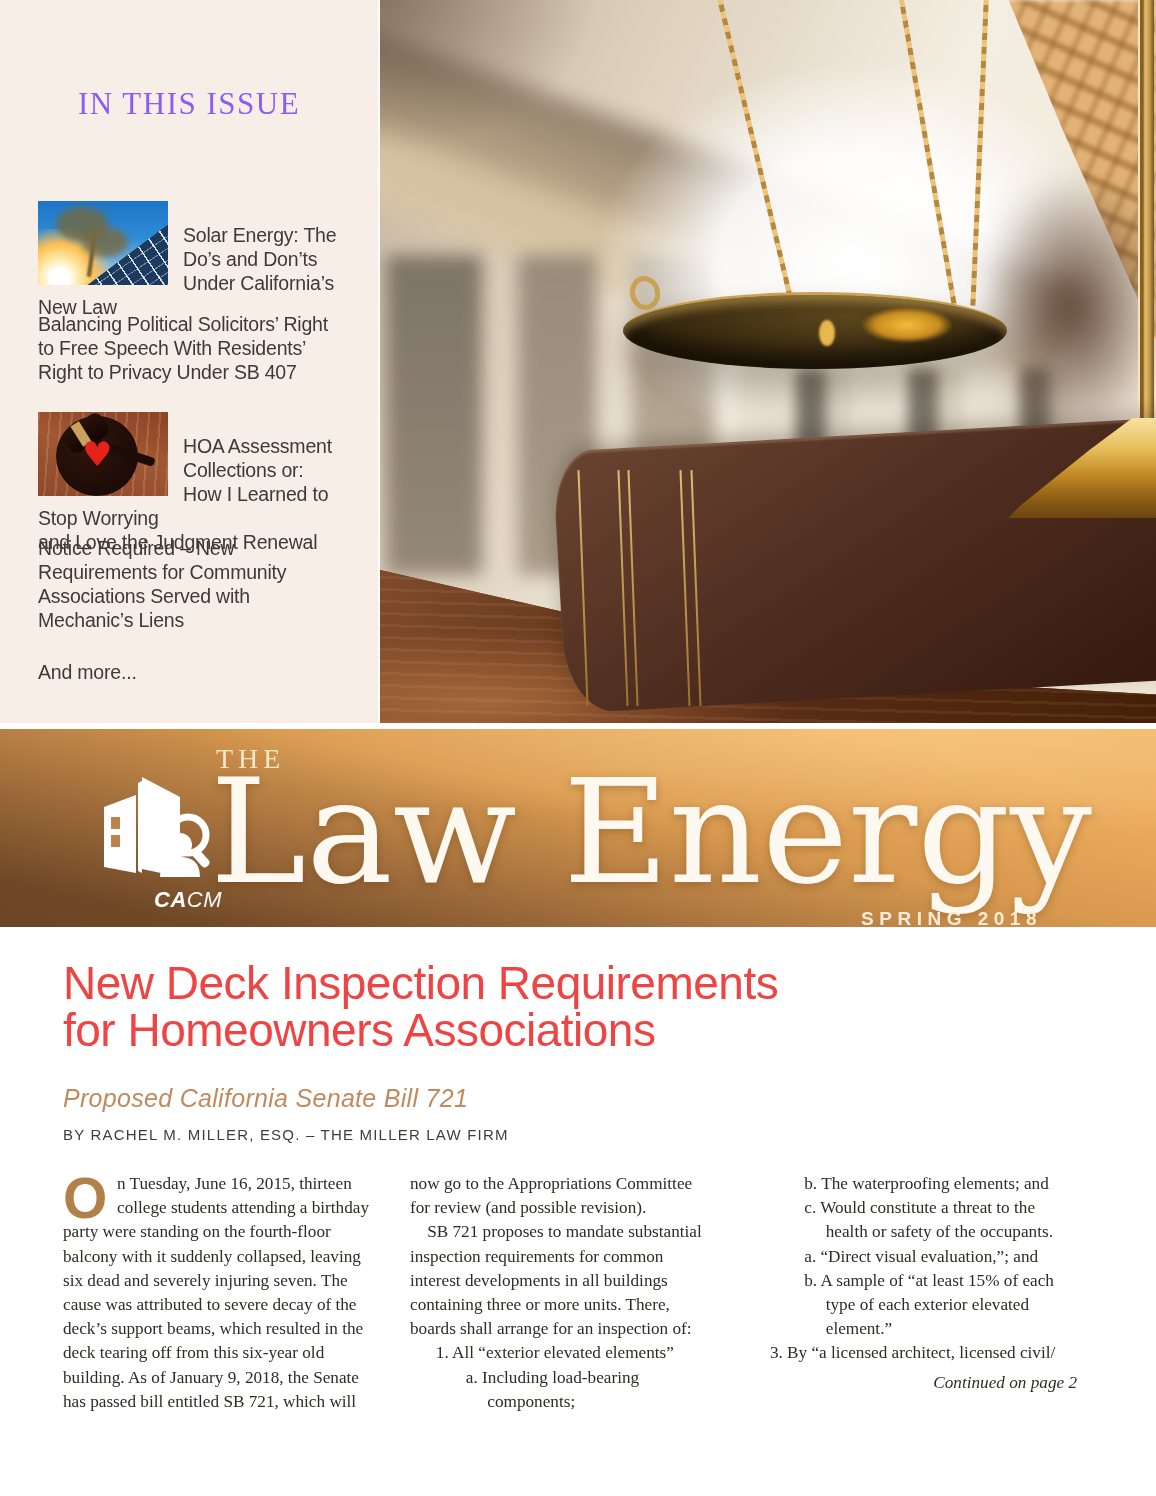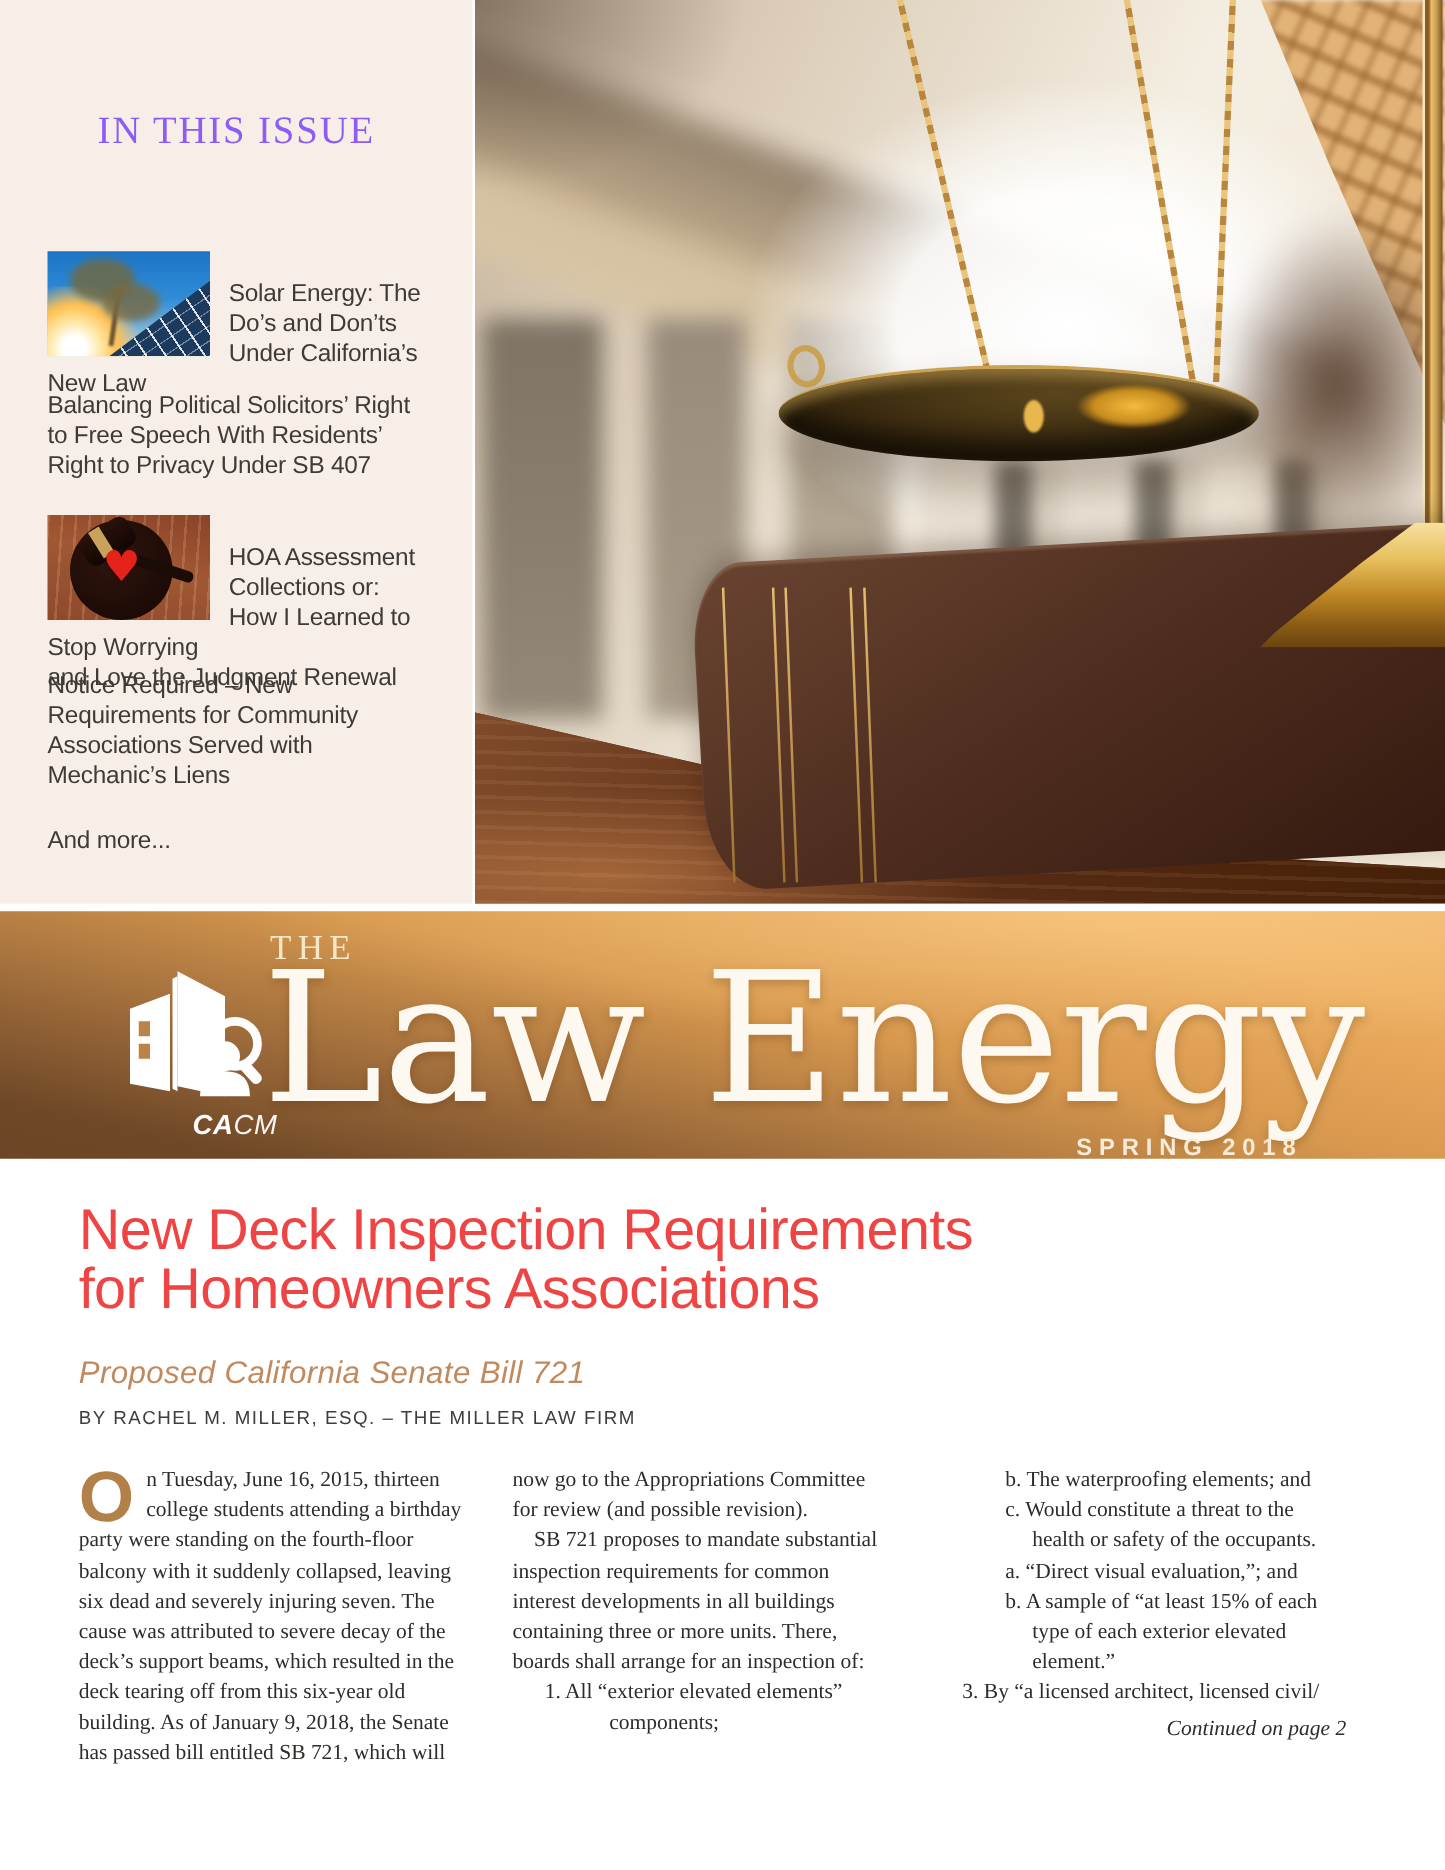--- a/index.html
+++ b/index.html
@@ -280,20 +280,21 @@
     <div class="col col-2">
       <div>
           <div class="line">now go to the Appropriations Committee</div>
           <div class="line">for review (and possible revision).</div>
           <div class="line">    SB 721 proposes to mandate substantial</div>
           <div class="line">inspection requirements for common</div>
           <div class="line">interest developments in all buildings</div>
           <div class="line">containing three or more units. There,</div>
           <div class="line">boards shall arrange for an inspection of:</div>
           <div class="line">      1. All “exterior elevated elements”</div>
+          <div class="line">             a. Including load-bearing</div>
           <div class="line">                  components;</div>
         </div>
     </div>
     <div class="col col-3">
       <div>
           <div class="line">           b. The waterproofing elements; and</div>
           <div class="line">           c. Would constitute a threat to the</div>
           <div class="line">                health or safety of the occupants.</div>
           <div class="line">           a. “Direct visual evaluation,”; and</div>
           <div class="line">           b. A sample of “at least 15% of each</div>

